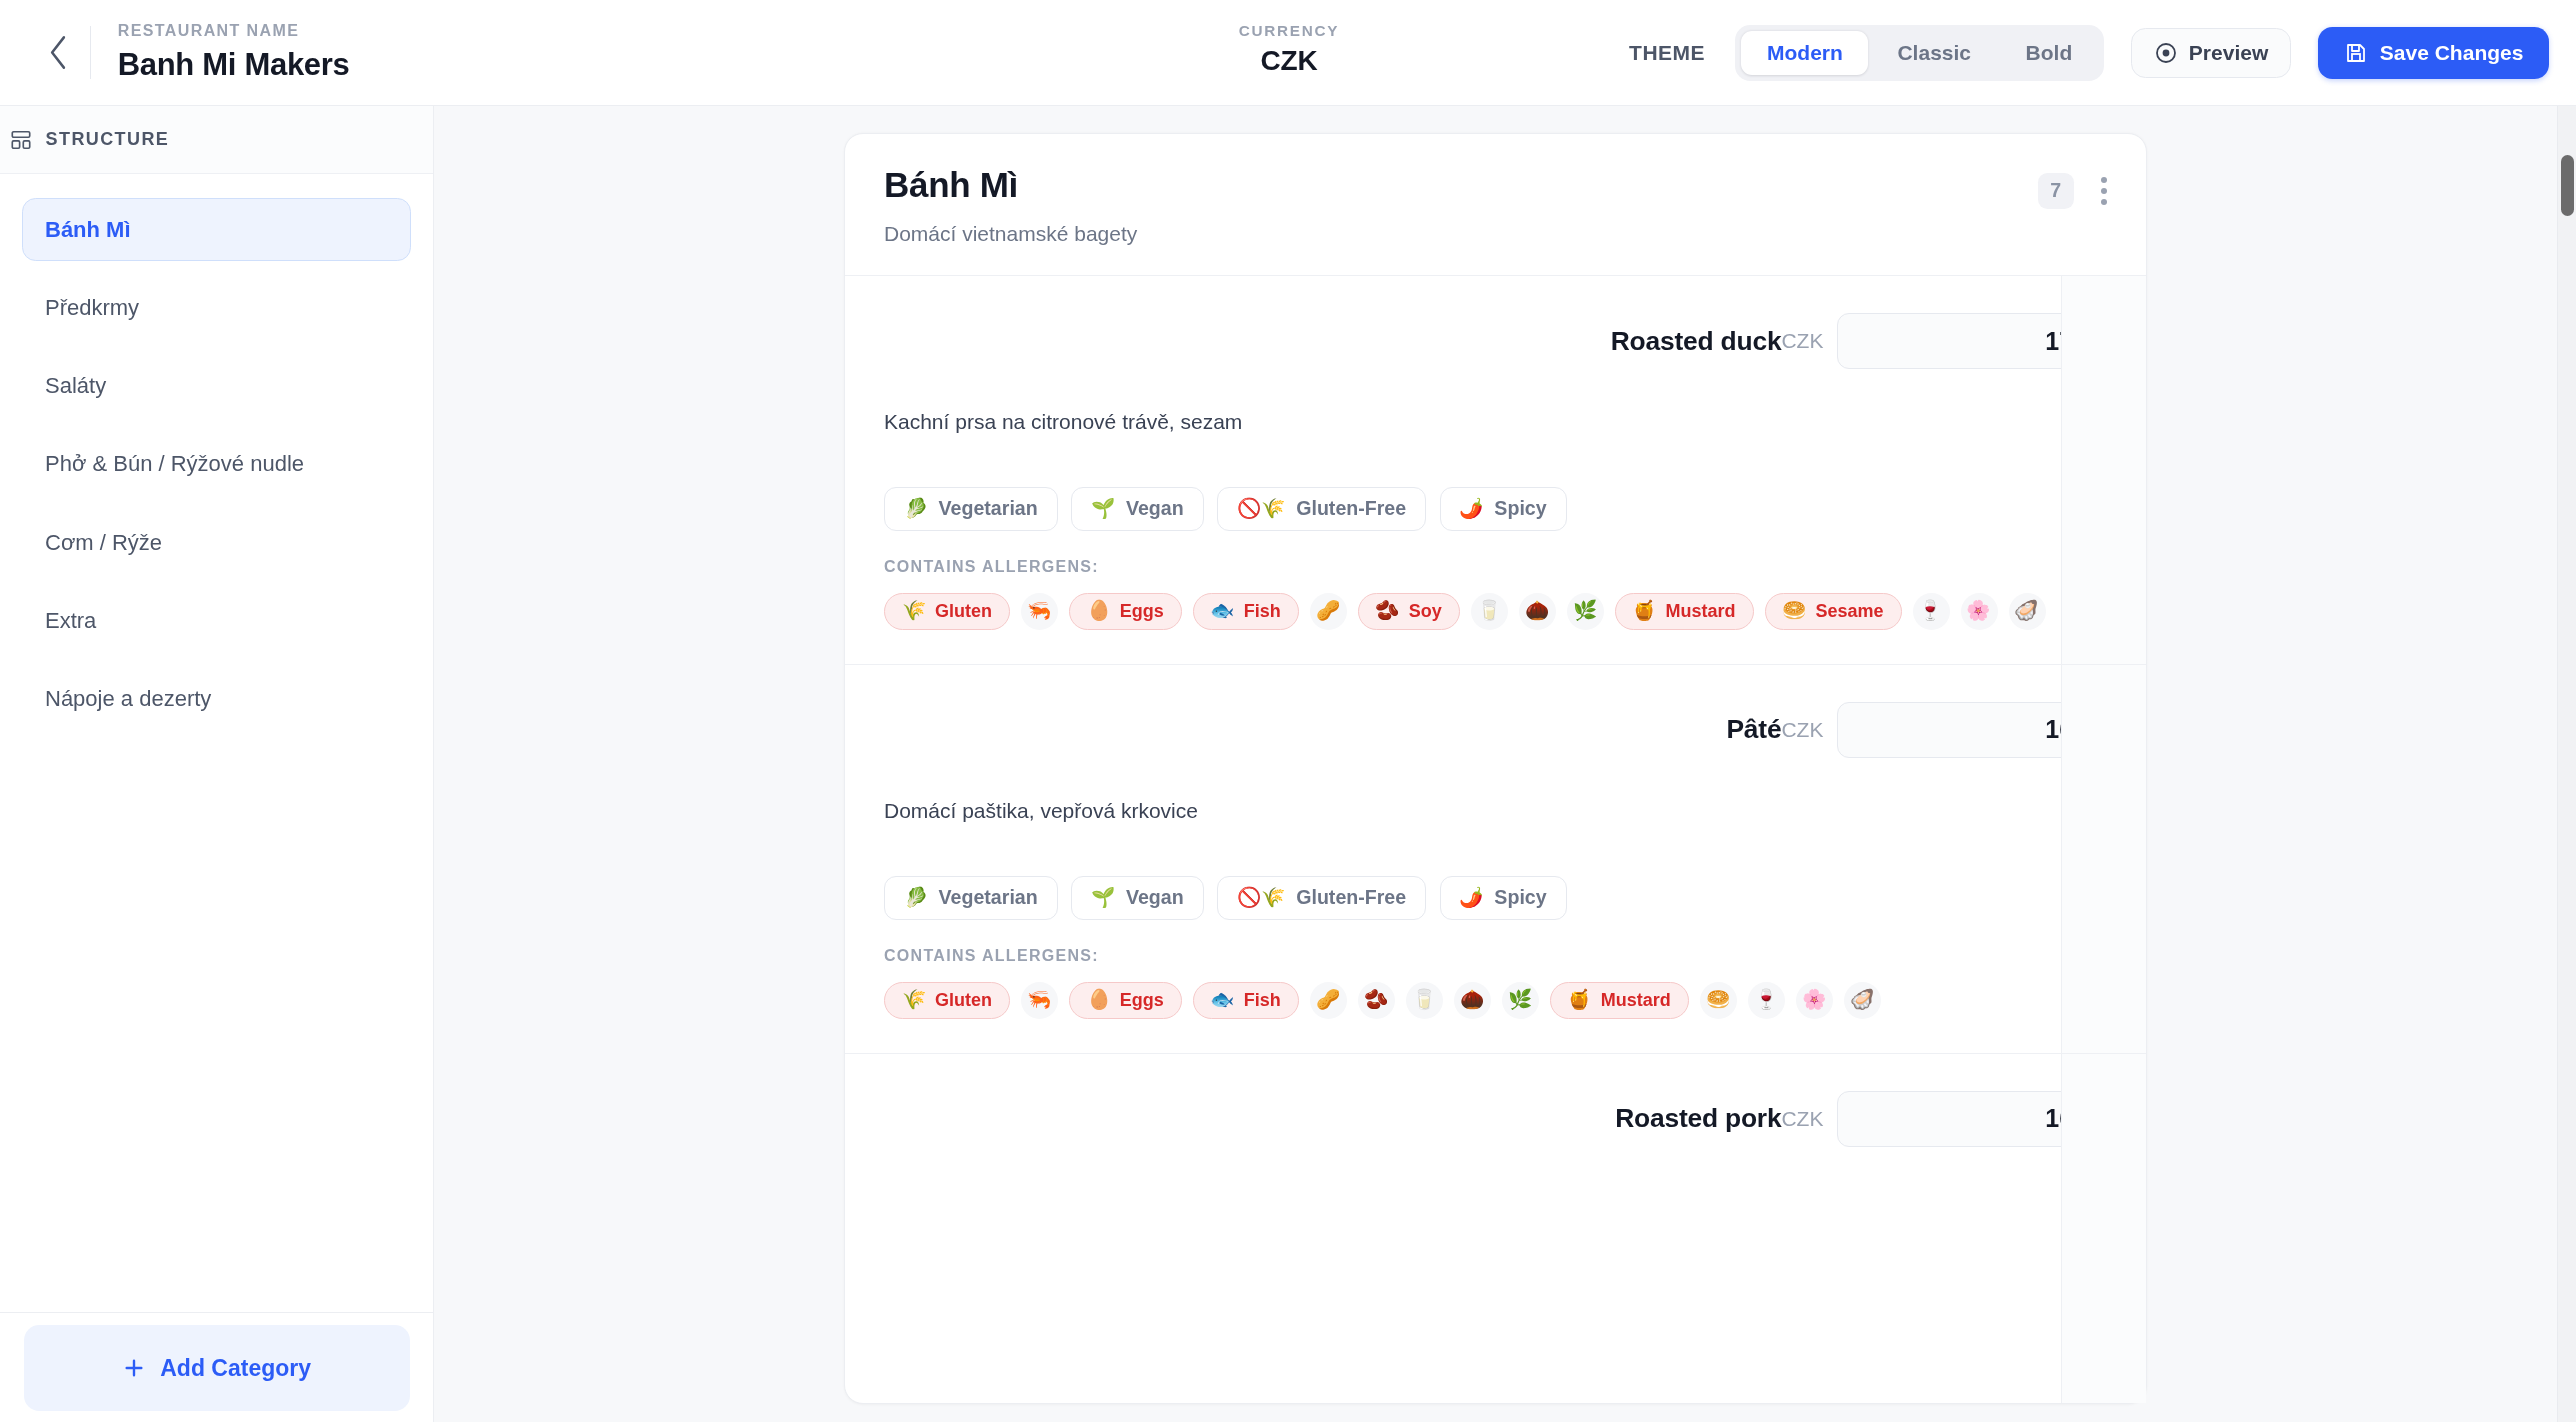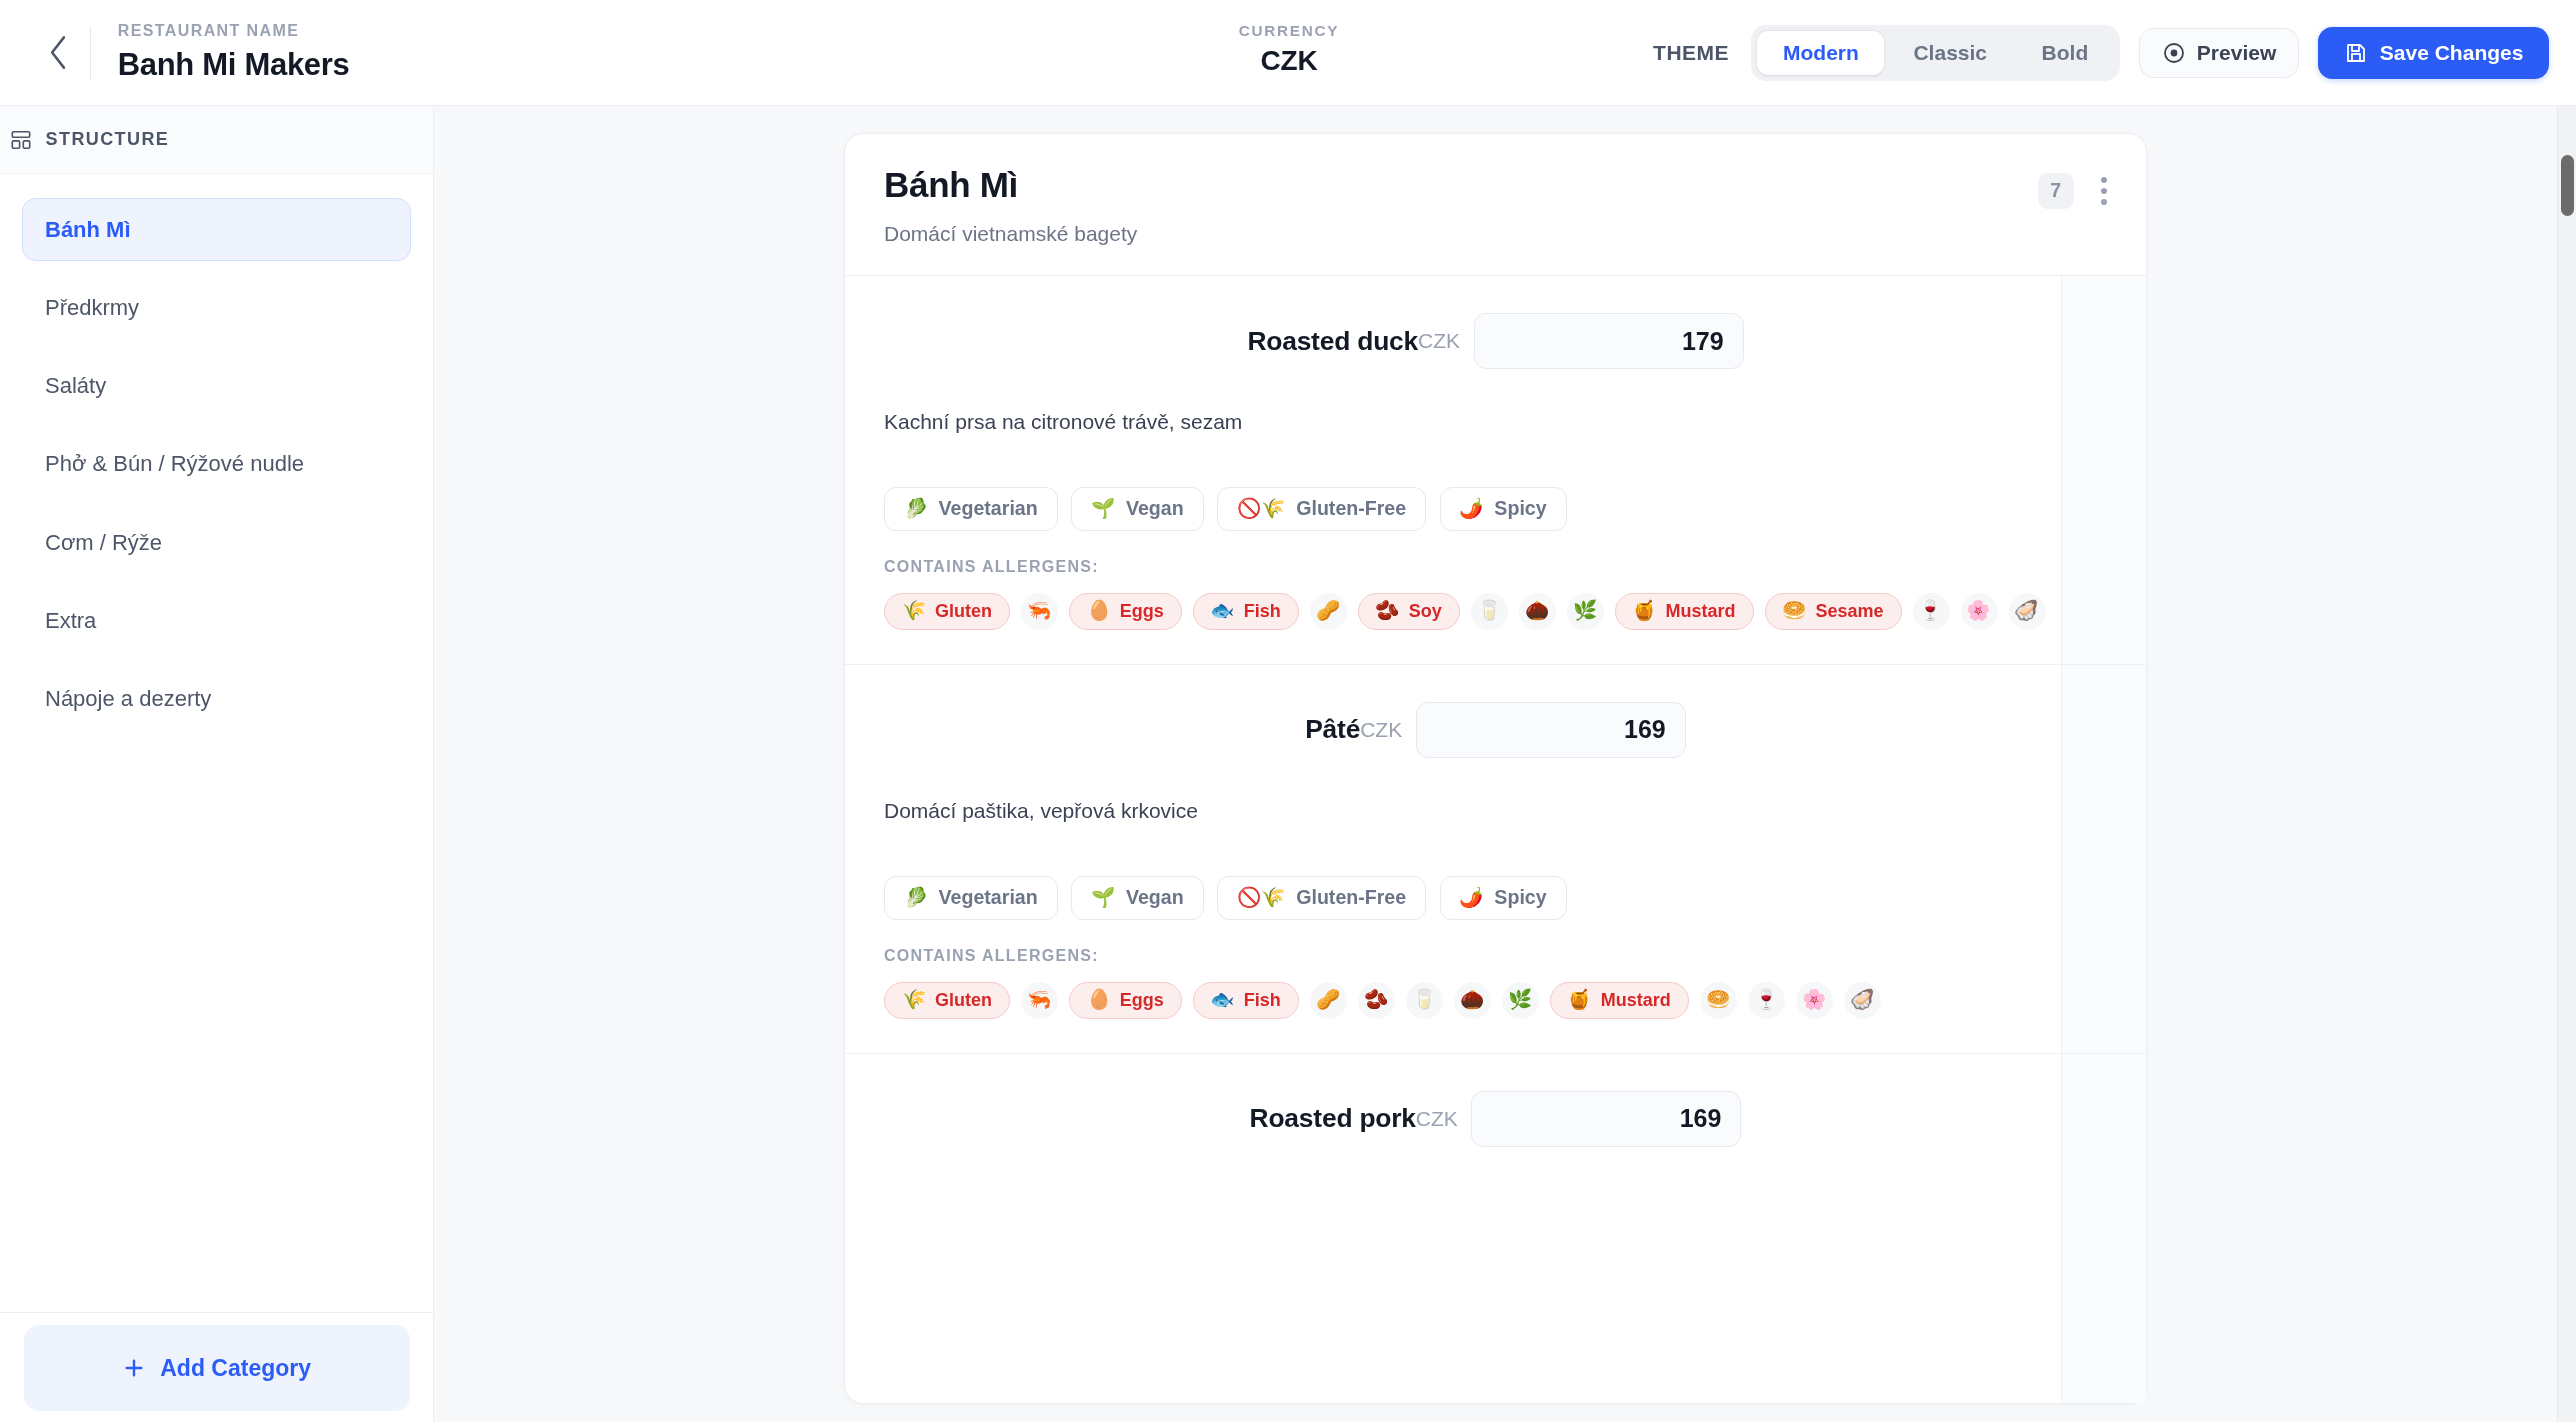--- a/index.html
+++ b/index.html
@@ -37,21 +37,21 @@
     position:absolute; left:1289px; top:22px; transform:translateX(-50%);
     text-align:center;
   }
   .cur-label{
     font-size:15.3px; letter-spacing:1.7px; font-weight:700; color:#9aa2b1;
   }
   .cur-val{ font-size:28px; font-weight:700; color:#141926; margin-top:5.1px; letter-spacing:-0.2px;}
 
   .right-cluster{
     position:absolute; right:27px; top:0; height:106px;
-    display:flex; align-items:center; gap:19px;
+    display:flex; align-items:center; gap:27px;
   }
   .theme-label{
     font-size:21px; font-weight:600; color:#4d5668; letter-spacing:0.5px;
     margin-right:3.4px;
   }
   .seg{
     background:#f0f1f5; border-radius:15.3px; padding:6px; display:flex; gap:3.4px;
   }
   .seg-btn{
     padding:10.2px 25.6px; border-radius:11px; font-size:21px; font-weight:600;
@@ -127,21 +127,21 @@
   .count-badge{
     min-width:36px;height:36px;border-radius:9.4px;background:#f1f2f6;
     display:flex;align-items:center;justify-content:center;
     font-size:19.6px;font-weight:600;color:#8a93a4; padding:0 8.5px;
   }
   .kebab{ display:flex;flex-direction:column;gap:5.1px;cursor:pointer;padding:5.1px;}
   .kebab i{ width:6px;height:6px;border-radius:50%;background:#9aa2b1;display:block;}
 
   .item{ padding:37px 39px 34px 39px; border-bottom:0.9px solid #eef0f4; position:relative;}
   .item:last-child{ border-bottom:none; }
-  .item-top{ display:flex; align-items:center; justify-content:center; }
+  .item-top{ display:flex; align-items:center; justify-content:flex-end; }
   .item-name{ font-size:26.4px; font-weight:700; color:#141926; letter-spacing:-0.2px;}
   .price-wrap{ display:flex; align-items:center; gap:13.6px; }
   .price-cur{ font-size:21px; color:#9aa2b1; font-weight:500;}
   .price-box{
     width:270px; height:56px; border:0.9px solid #e6e9ef; border-radius:12px;
     background:#fafbfc; display:flex; align-items:center; justify-content:flex-end;
     padding-right:19px; font-size:25px; font-weight:700; color:#141926;
     cursor:text;
   }
   .item-desc{ font-size:21px; color:#3a4254; margin-top:41px; }

